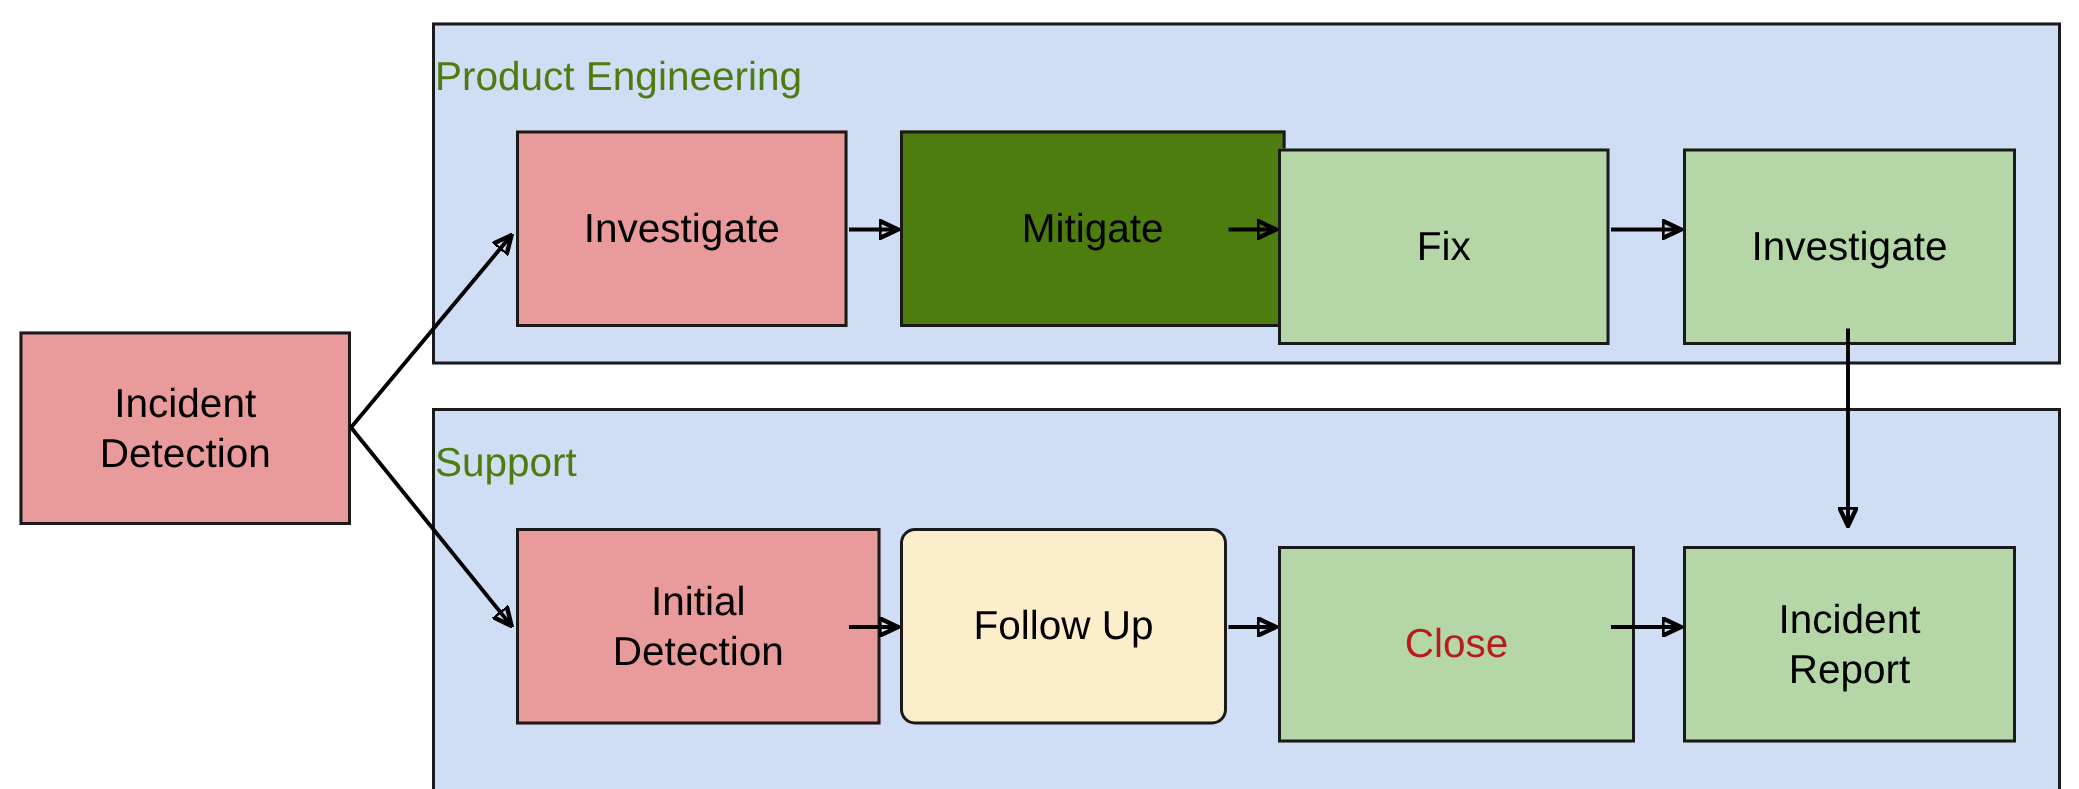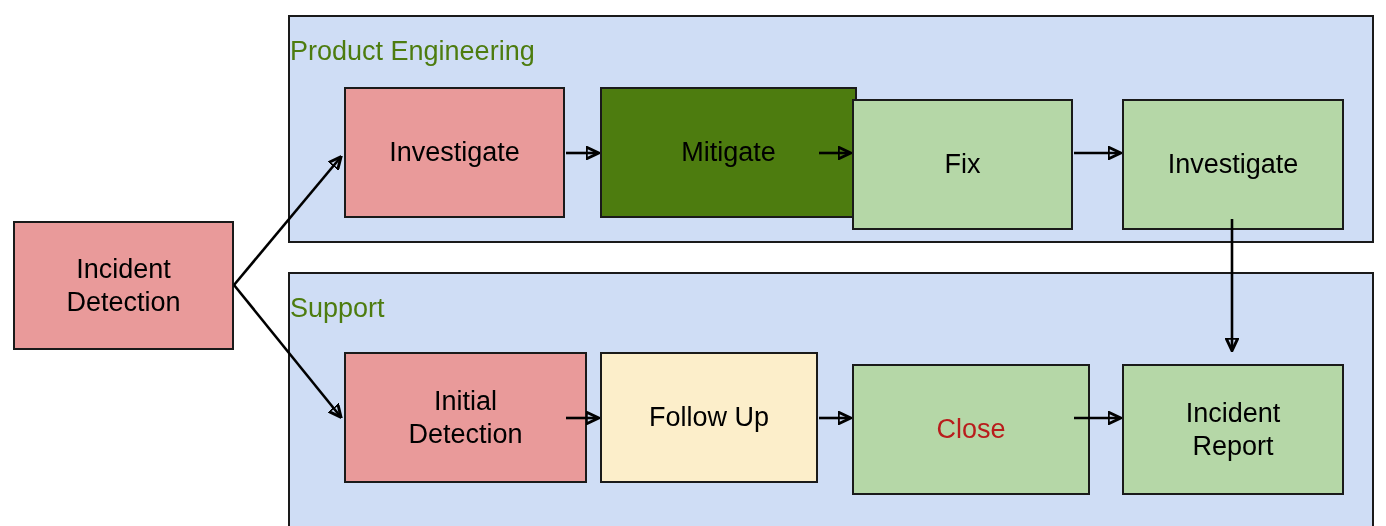--- a/index.html
+++ b/index.html
@@ -98,21 +98,21 @@
 
   <div class="node fill-green" style="left: 1122px; top: 87px; width: 222px; height: 131px; border-color: rgb(26, 26, 26); color: rgb(0, 0, 0); background: rgb(181, 215, 167);">
     <span>Investigate</span>
   </div>
 
   <div class="node fill-red" style="left: 344px; top: 352px; width: 243px; height: 131px; flex-direction: column; border-color: rgb(26, 26, 26); color: rgb(0, 0, 0); background: rgb(233, 154, 154);">
     <span>Initial</span>
     <span>Detection</span>
   </div>
 
-  <div class="node fill-yellow" style="left: 600px; top: 352px; width: 218px; height: 131px; border-color: rgb(26, 26, 26); color: rgb(0, 0, 0); background: rgb(252, 238, 202);">
+  <div class="node fill-yellow" style="left: 600px; top: 352px; width: 218px; height: 131px; border-color: rgb(26, 26, 26); color: rgb(0, 0, 0); background: rgb(252, 238, 202); border-radius: 10px;">
     <span>Follow Up</span>
   </div>
 
   <div class="node fill-green" style="left: 852px; top: 352px; width: 238px; height: 131px; border-color: rgb(26, 26, 26); color: #b91c1c; background: rgb(181, 215, 167);">
     <span>Close</span>
   </div>
 
   <div class="node fill-green" style="left: 1122px; top: 352px; width: 222px; height: 131px; flex-direction: column; border-color: rgb(26, 26, 26); color: rgb(0, 0, 0); background: rgb(181, 215, 167);">
     <span>Incident</span>
     <span>Report</span>

